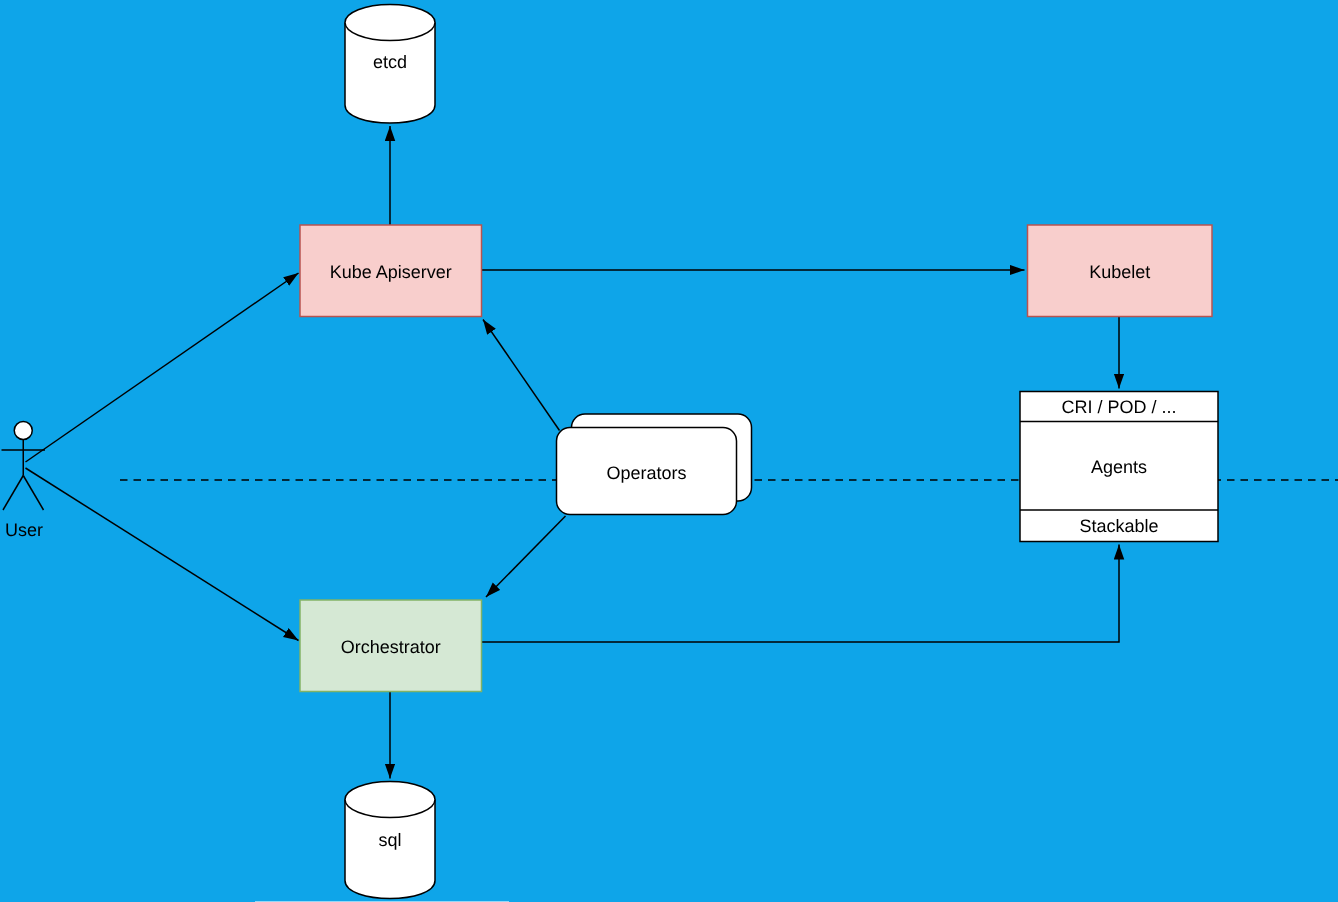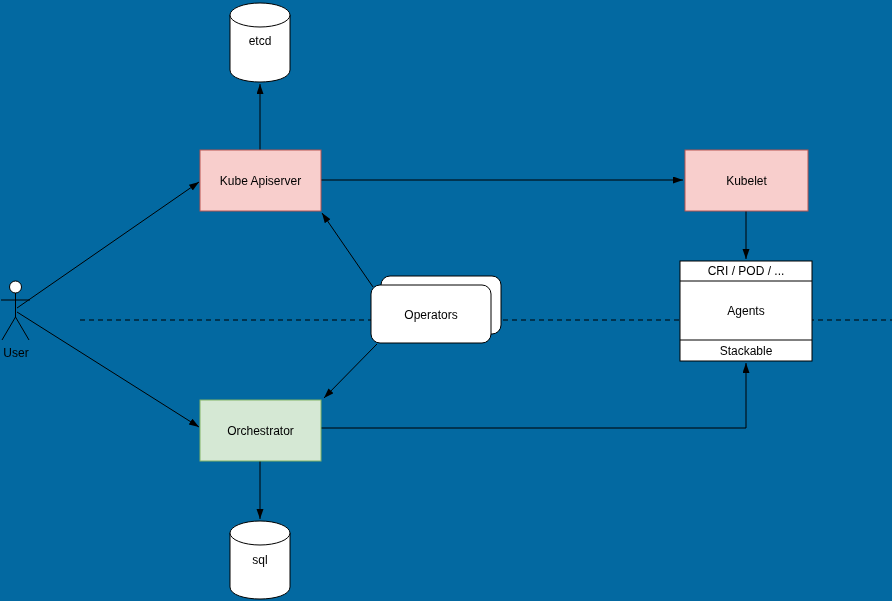--- a/index.html
+++ b/index.html
@@ -1,20 +1,20 @@
 <!DOCTYPE html>
 <html><head>
 <meta charset="utf-8">
 <style>
   html, body { margin: 0; padding: 0; background: #ffffff; }
   .canvas {
     position: relative;
     width: 892px;
     height: 601px;
-    background: #0369a1;
+    background: #0ea5e9;
     overflow: hidden;
     font-family: "Liberation Sans", sans-serif;
   }
   svg { display: block; }
   .edge { fill: none; stroke: #000000; stroke-width: 1; }
   .dashed-line { fill: none; stroke: #000000; stroke-width: 1; stroke-dasharray: 5 4; }
   .actor-stroke { fill: none; stroke: #000000; stroke-width: 1; }
   .actor-head { fill: #ffffff; stroke: #000000; stroke-width: 1; }
   .divider { stroke: #000000; stroke-width: 1; }
   text.lbl {

